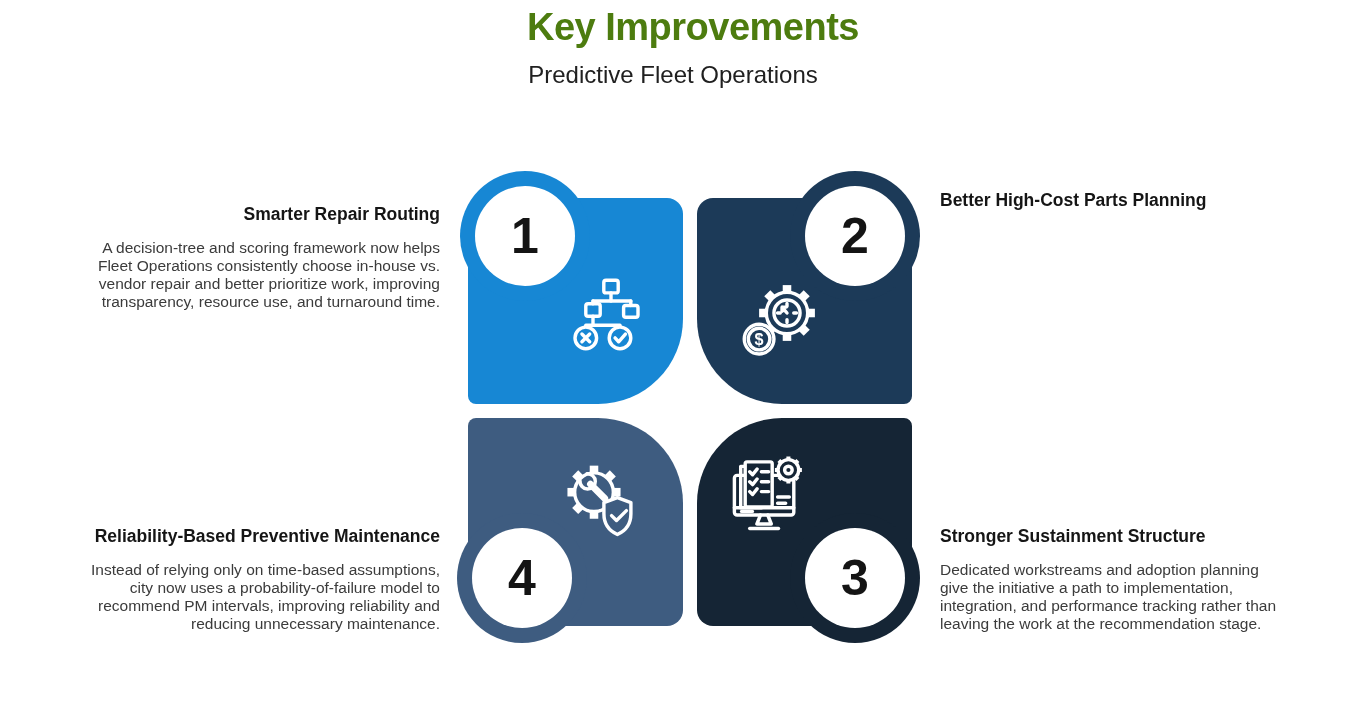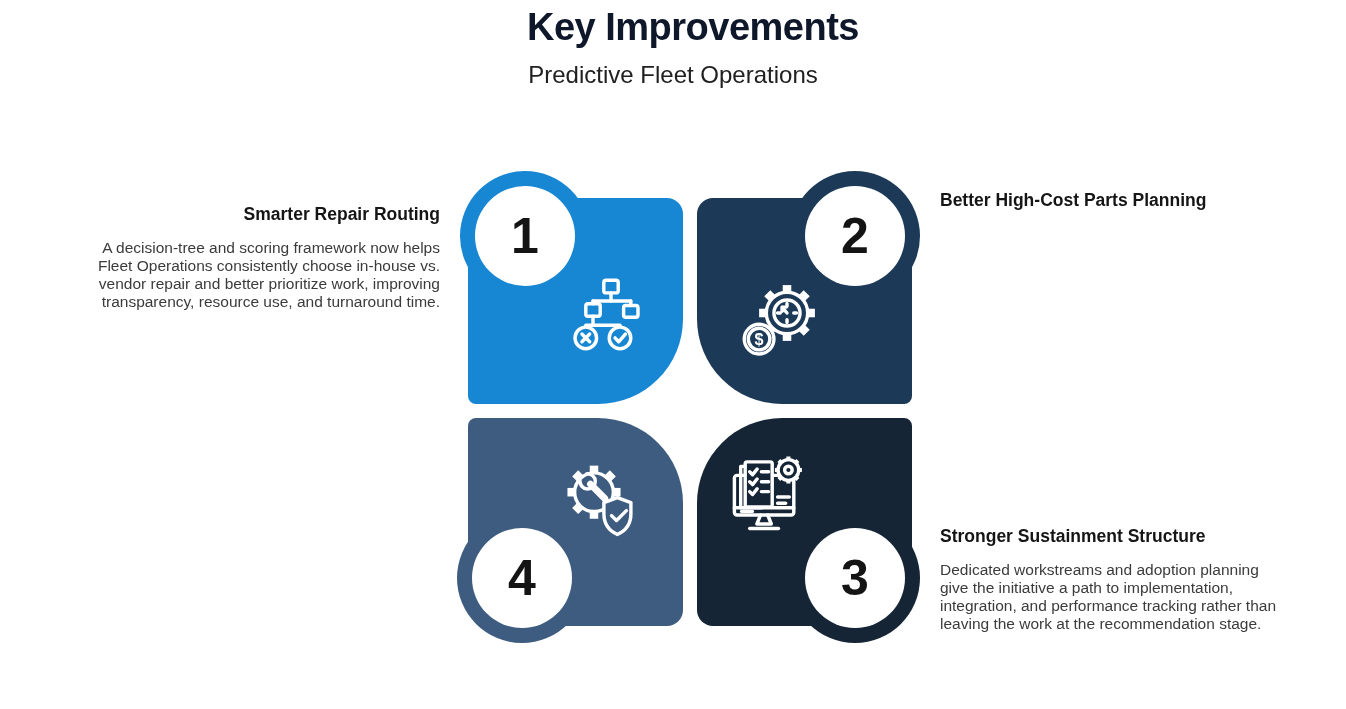--- a/index.html
+++ b/index.html
@@ -2,21 +2,21 @@
 <html><head>
 <meta charset="utf-8">
 <style>
   html,body { margin:0; padding:0; background:#fff; }
   .canvas {
     position:relative; width:1346px; height:709px; background:#ffffff;
     font-family:"Liberation Sans", sans-serif; overflow:hidden;
   }
   
   .header { position:absolute; top:6px; left:0; width:100%; text-align:center; }
-  .title { margin:0; font-size:38px; font-weight:700; color:#0f172a; letter-spacing:-0.5px;padding-left:40px; }
+  .title { margin:0; font-size:38px; font-weight:700; color:#4d7c0f; letter-spacing:-0.5px;padding-left:40px; }
   .subtitle { margin:12px 0 0 0; font-size:24px; font-weight:400; color:#202020; }
 
   
   .tb { position:absolute; }
   .tb h2 { margin:0 0 14px 0; font-size:17.5px; font-weight:700; color:#151515; }
   .tb p  { margin:0; font-size:15.5px; line-height:18px; color:#3b3b3b; }
   .tb-right-align { text-align:right; }
   .tb-1 { left:60px;  top:204px; width:380px; }
   .tb-1 p { width:348px; margin-left:auto; }
   .tb-2 { left:940px; top:190px; width:356px; }
@@ -76,20 +76,24 @@
   <div class="tb tb-1 tb-right-align">
     <h2>Smarter Repair Routing</h2>
     <p>A decision-tree and scoring framework now helps Fleet Operations consistently choose in-house vs. vendor repair and better prioritize work, improving transparency, resource use, and turnaround time.</p>
   </div>
   <div class="tb tb-2">
     <h2>Better High-Cost Parts Planning</h2>
   </div>
   <div class="tb tb-3">
     <h2>Stronger Sustainment Structure</h2>
     <p>Dedicated workstreams and adoption planning give the initiative a path to implementation, integration, and performance tracking rather than leaving the work at the recommendation stage.</p>
+  </div>
+  <div class="tb tb-4 tb-right-align">
+    <h2>Reliability-Based Preventive Maintenance</h2>
+    <p>Instead of relying only on time-based assumptions, city now uses a probability-of-failure model to recommend PM intervals, improving reliability and reducing unnecessary maintenance.</p>
   </div>
 
   <div class="petal petal-1" style="background-color: rgb(23, 135, 212);"></div>
   <div class="petal petal-2" style="background-color: rgb(28, 58, 88);"></div>
   <div class="petal petal-3" style="background-color: rgb(21, 37, 53);"></div>
   <div class="petal petal-4" style="background-color: rgb(62, 92, 128);"></div>
 
   <div class="ring ring-1" style="background-color: rgb(23, 135, 212);"></div>
   <div class="ring ring-2" style="background-color: rgb(28, 58, 88);"></div>
   <div class="ring ring-3" style="background-color: rgb(21, 37, 53);"></div>

